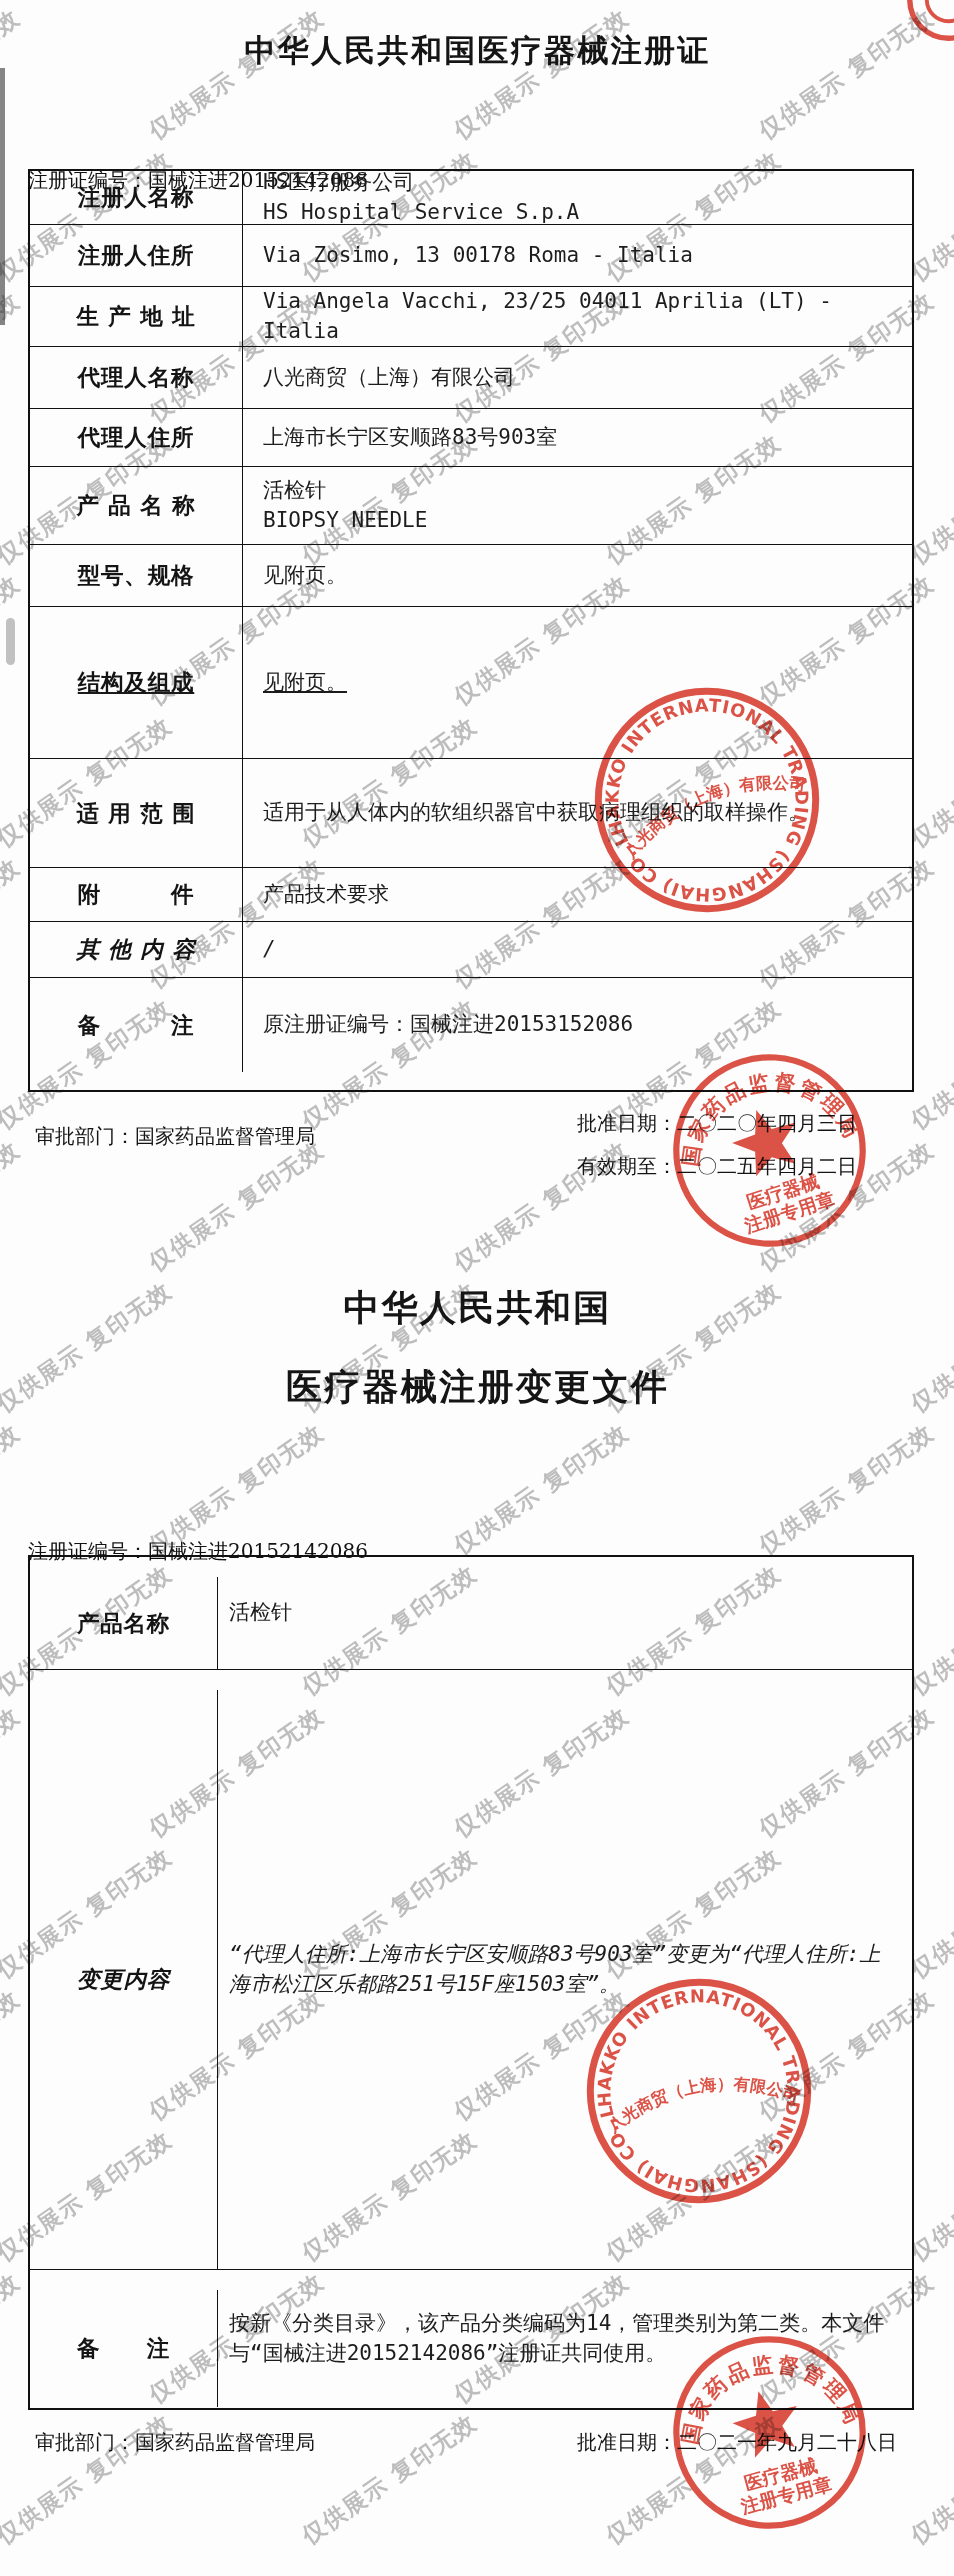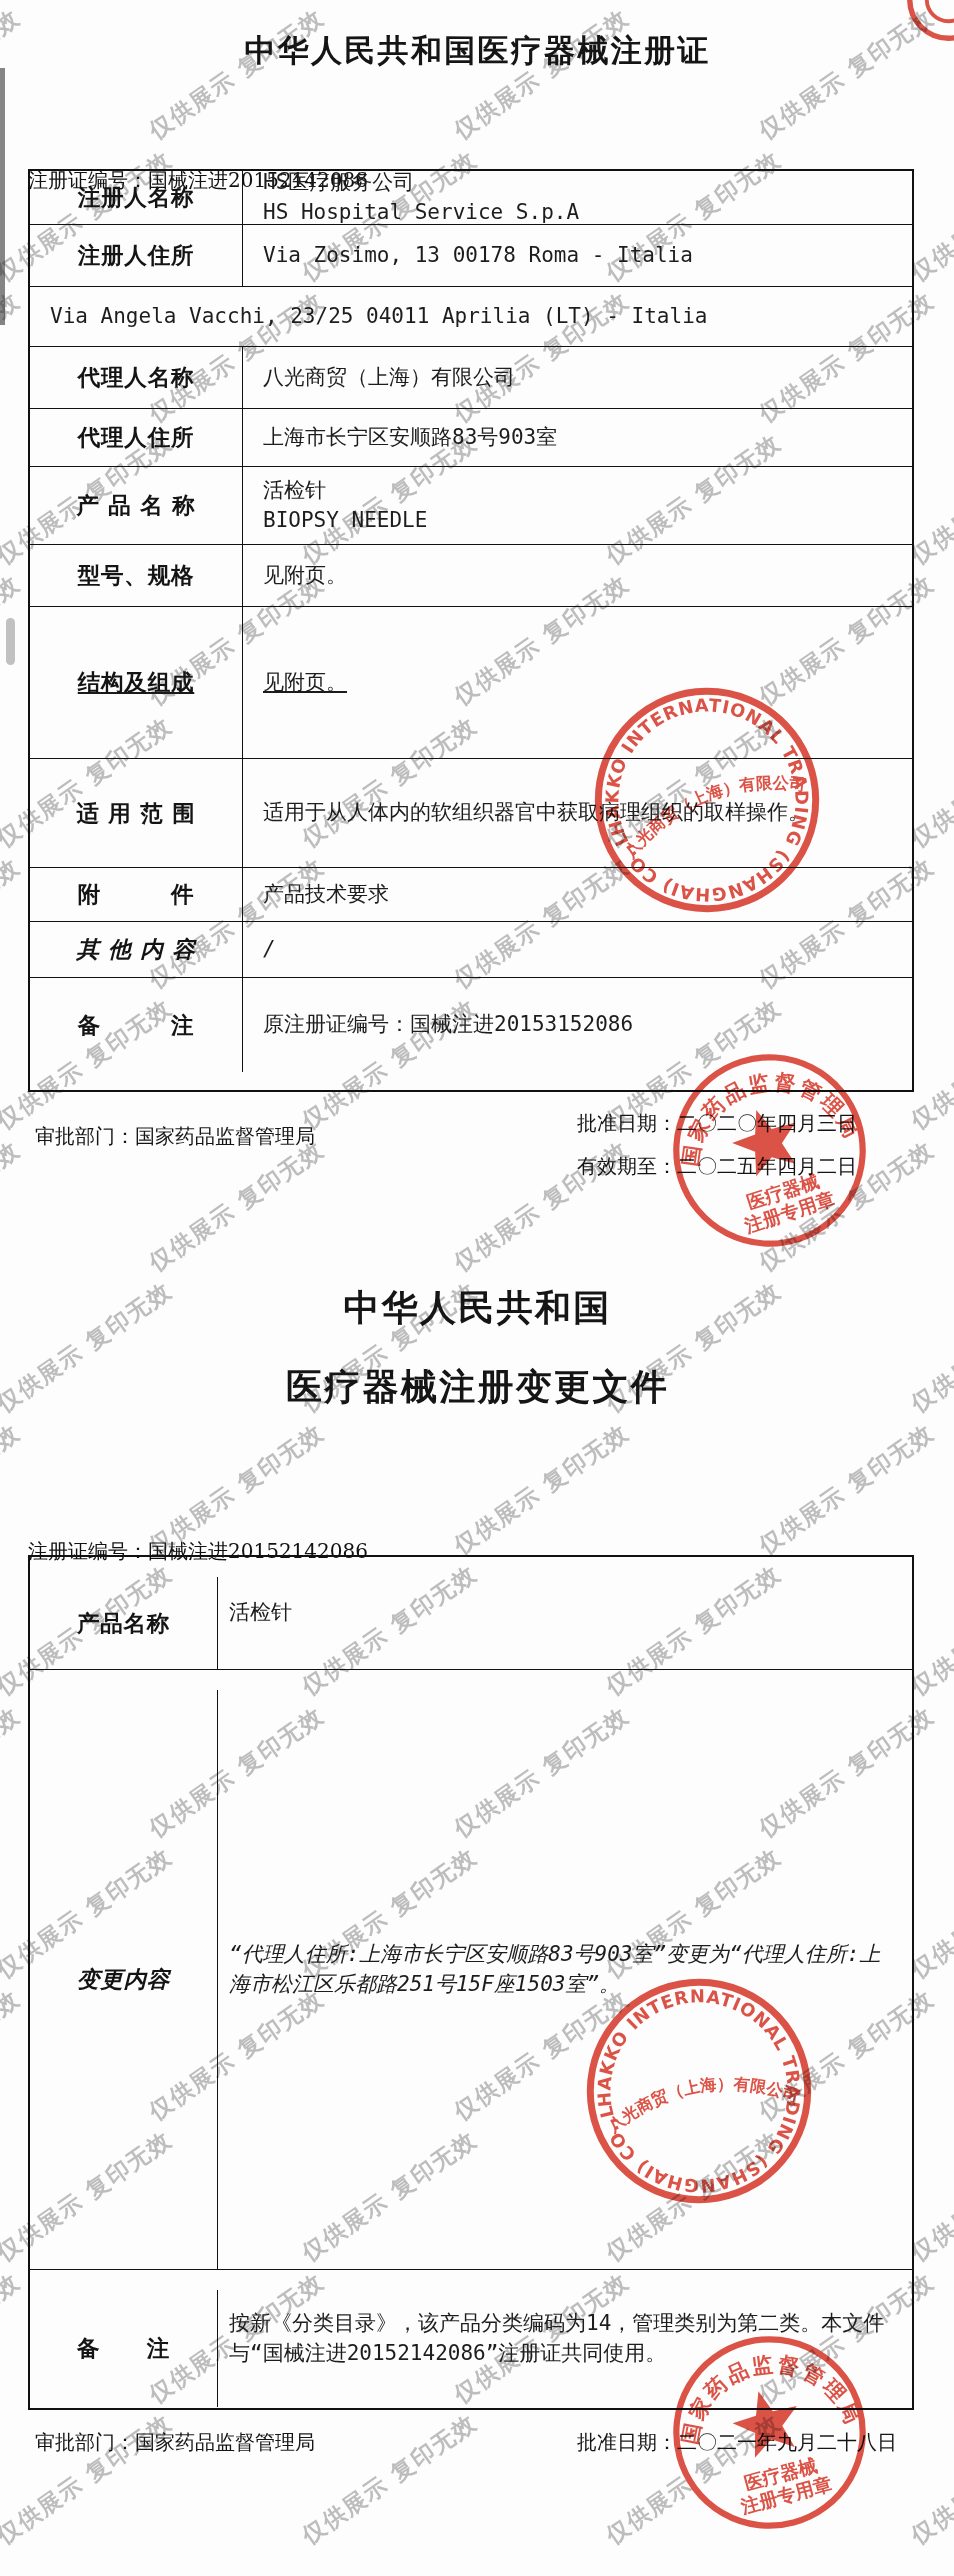--- a/index.html
+++ b/index.html
@@ -155,20 +155,21 @@
     <div class="crow" style="height:54px;">
       <div class="cell label">注册人名称</div>
       <div class="cell value">HS医疗服务公司
 HS Hospital Service S.p.A</div>
     </div>
     <div class="crow" style="height:62px;">
       <div class="cell label">注册人住所</div>
       <div class="cell value">Via Zosimo, 13 00178 Roma - Italia</div>
     </div>
     <div class="crow" style="height:60px;">
+      <div class="cell label">生 产 地 址</div>
       <div class="cell value">Via Angela Vacchi, 23/25 04011 Aprilia (LT) - Italia</div>
     </div>
     <div class="crow" style="height:62px;">
       <div class="cell label">代理人名称</div>
       <div class="cell value">八光商贸（上海）有限公司</div>
     </div>
     <div class="crow" style="height:58px;">
       <div class="cell label">代理人住所</div>
       <div class="cell value">上海市长宁区安顺路83号903室</div>
     </div>

